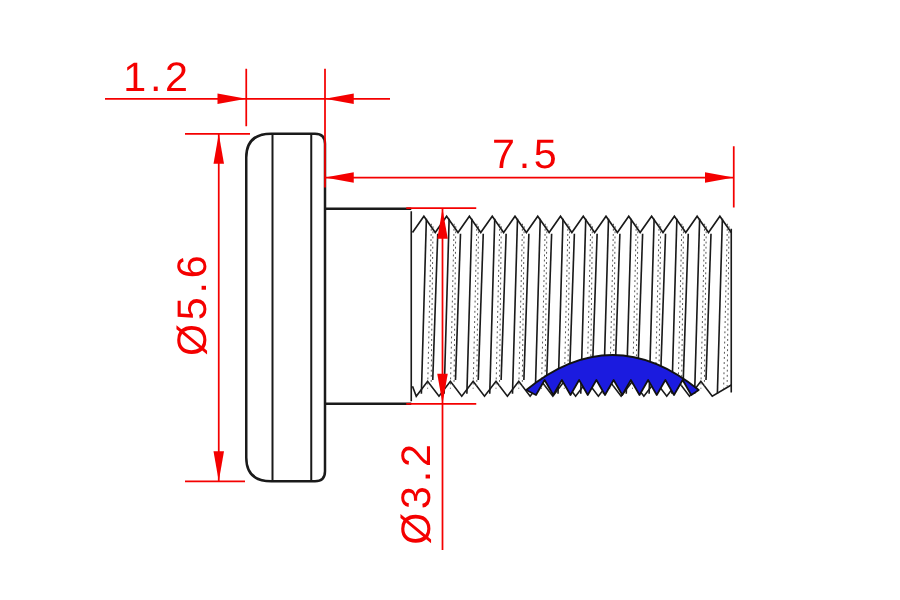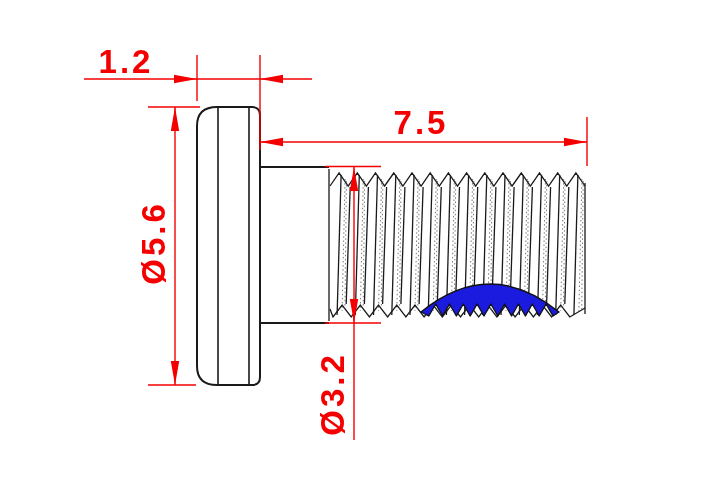--- a/index.html
+++ b/index.html
@@ -1,17 +1,17 @@
 <!DOCTYPE html>
 <html style="--dim: #f40000; --outline: #1a1a1a; --hl: #1b1bdf; --bg: #ffffff;"><head>
 <meta charset="utf-8">
 <style>
   html,body{margin:0;padding:0;background:#fff;}
   #canvas{position:relative;width:636px;height:480px;background:var(--bg,#fff);overflow:hidden;
-          font-family:"Liberation Sans",sans-serif;font-weight:bold;}
+          font-family:"Liberation Sans",sans-serif;}
   svg{display:block;}
   .blk{stroke:var(--outline,#1a1a1a);fill:none;}
   .w2{stroke-width:2;}
   .w16{stroke-width:1.6;}
   .thin{stroke-width:1.3;fill:none;}
   .dot{stroke:#555;stroke-width:0.8;stroke-dasharray:1.5 2.6;fill:none;}
   .red{stroke:var(--dim,#f40000);stroke-width:1.4;fill:none;}
   .redfill{fill:var(--dim,#f40000);stroke:none;}
   .patch{fill:var(--hl,#1b1bdf);stroke:#111;stroke-width:1.4;stroke-linejoin:round;}
   text.dim{fill:var(--dim,#f40000);font-family:"Liberation Sans",sans-serif;

